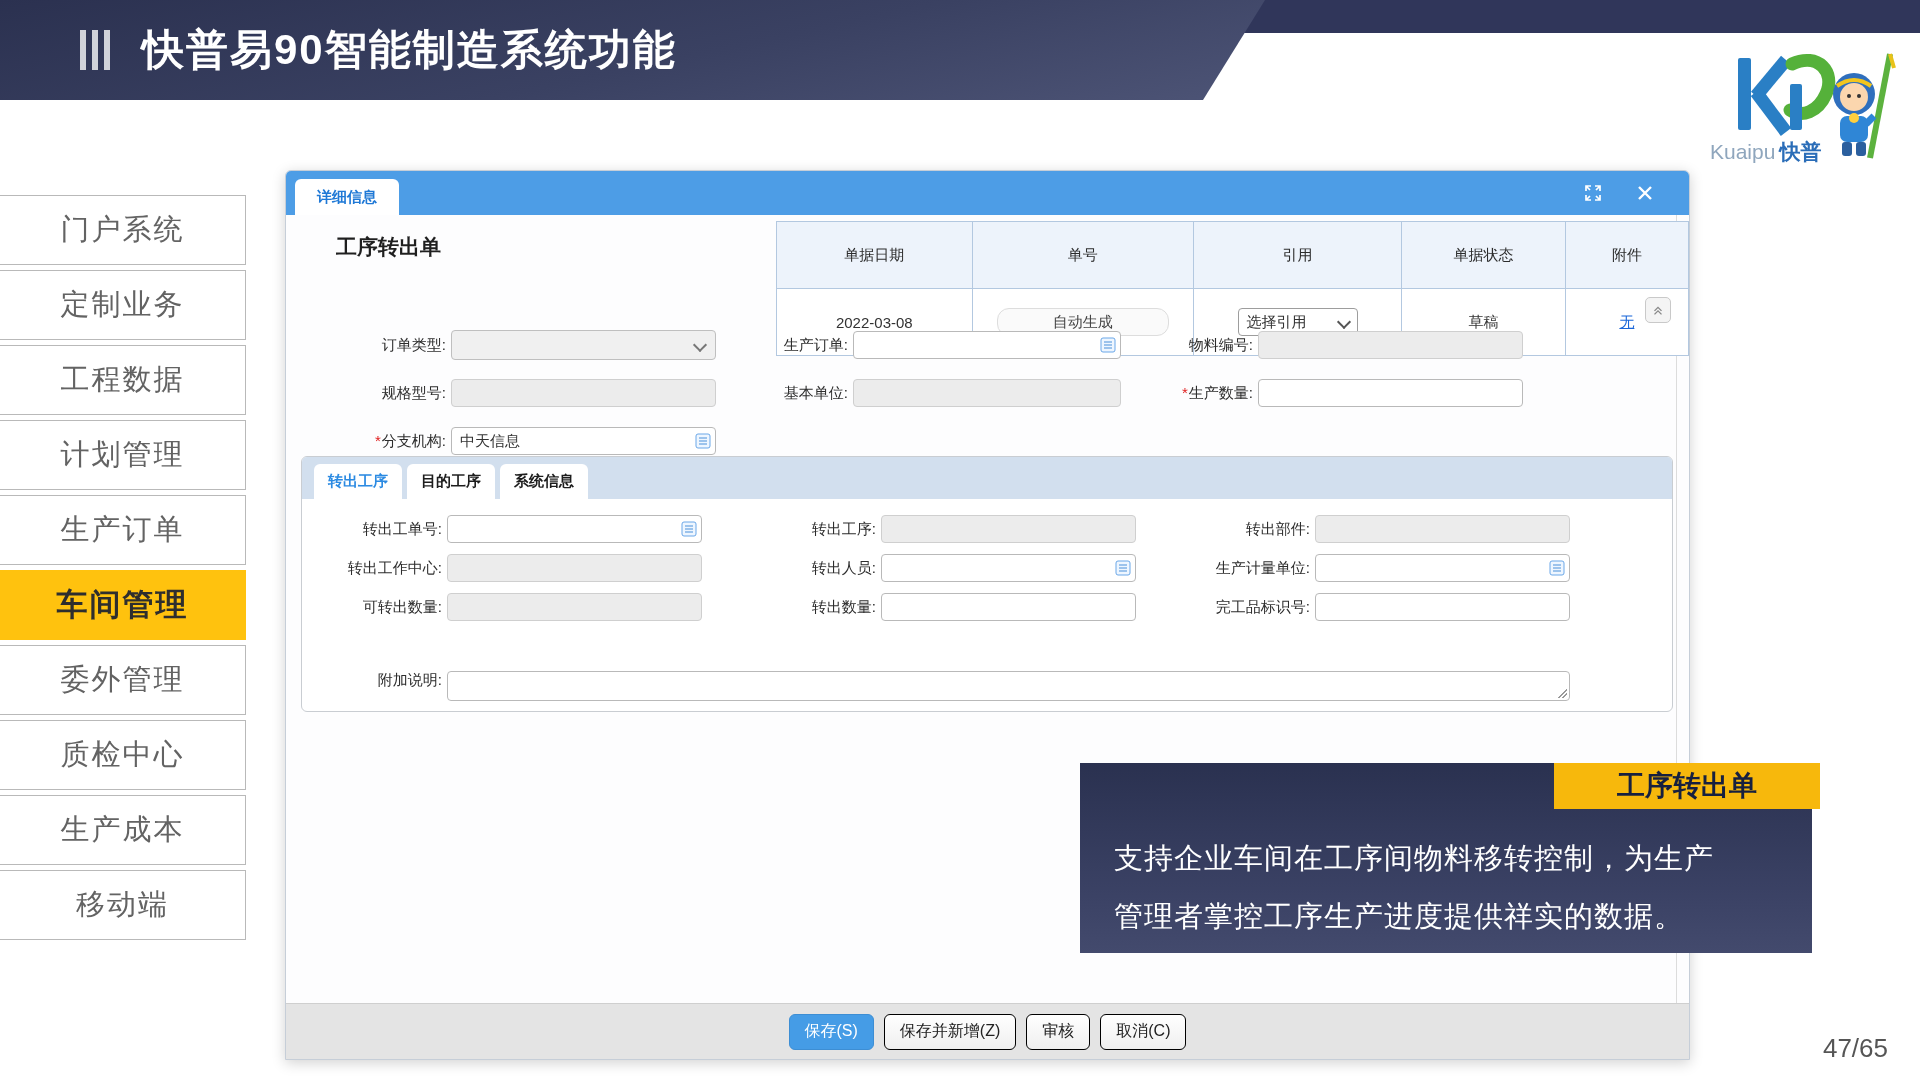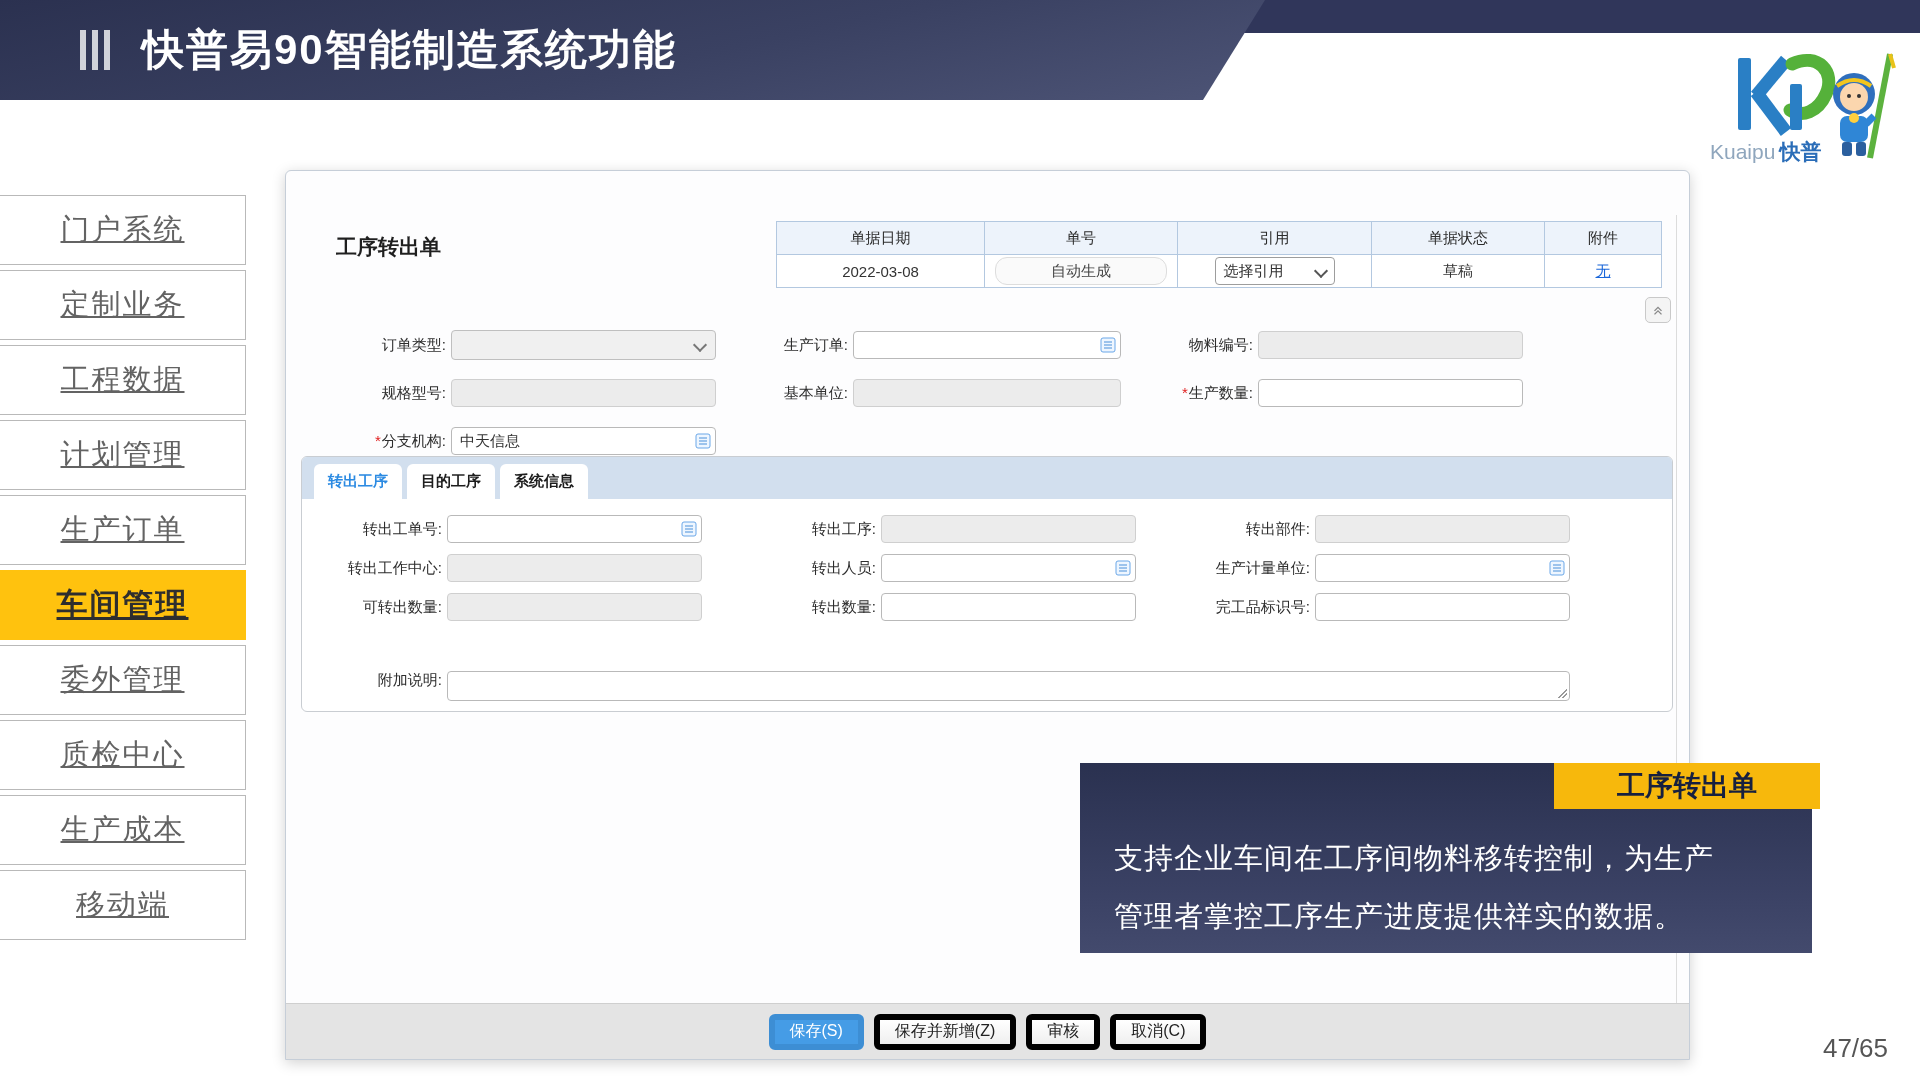--- a/index.html
+++ b/index.html
@@ -17,39 +17,39 @@
 
   
   .logo{position:absolute;top:52px;right:16px;width:200px;height:124px;}
   .logo-text{position:absolute;left:6px;top:86px;display:flex;align-items:baseline;gap:4px;}
   .logo-en{font-size:21px;color:#8fa6bd;}
   .logo-cn{font-size:21px;font-weight:bold;color:#2a6db8;}
 
   
   .sidebar{position:absolute;left:0;top:195px;width:246px;}
   .side-item{height:68px;margin-bottom:5px;background:#fff;border:1px solid #b9b9b9;border-left:none;
-    display:flex;align-items:center;justify-content:center;font-size:29px;color:#636363;letter-spacing:2px;text-decoration:underline;}
+    display:flex;align-items:center;justify-content:center;font-size:29px;color:#636363;letter-spacing:2px;}
   .side-item.active{background:#ffc20e;border-color:#ffc20e;color:#2e2e2e;font-weight:bold;font-size:31px;}
 
   
   .dialog{position:absolute;left:285px;top:170px;width:1405px;height:890px;background:#fdfdfe;
     border:1px solid #c6ced8;border-radius:6px 6px 0 0;box-shadow:0 3px 14px rgba(0,0,0,.18);box-sizing:border-box;}
   .dlg-titlebar{position:absolute;left:0;top:0;right:0;height:44px;background:#4d9de6;border-radius:5px 5px 0 0;}
   .dlg-tab{position:absolute;left:9px;top:8px;height:36px;padding:0 22px;background:#fff;border-radius:6px 6px 0 0;
     display:flex;align-items:center;font-size:15px;font-weight:bold;color:#2079d6;}
   .dlg-ctl{position:absolute;top:12px;width:20px;height:20px;cursor:pointer;}
   .dlg-expand{right:86px;}
   .dlg-close{right:34px;}
   .scroll-divider{position:absolute;top:44px;bottom:55px;right:12px;width:1px;background:#dcdcdc;}
 
   .form-title{position:absolute;left:50px;top:62px;font-size:21px;font-weight:bold;color:#1f1f1f;}
 
   
   .hdr-table{position:absolute;left:490px;top:50px;border-collapse:collapse;font-size:15px;}
-  .hdr-table td{border:1px solid #b3c8e0;text-align:center;height:32px;padding:0;}
+  .hdr-table td{border:1px solid #b3c8e0;text-align:center;height:32px;padding:17px;}
   .hdr-table .hrow td{background:#edf3fb;color:#2c2c2c;}
   .hdr-table .vrow td{background:#fff;}
   .c0{width:207px}.c1{width:192px}.c2{width:193px}.c3{width:172px}.c4{width:116px}
   .docno-box{display:inline-flex;align-items:center;justify-content:center;width:170px;height:26px;
     background:#fafafa;border:1px solid #ddd;border-radius:12px;color:#444;}
   .ref-select{display:inline-flex;align-items:center;width:120px;height:28px;background:#fff;border:1px solid #9d9d9d;
     border-radius:4px;padding:0 8px;box-sizing:border-box;cursor:pointer;position:relative;}
   .ref-select .chev{position:absolute;right:8px;top:8px;}
   .chev{width:8px;height:8px;border-right:2px solid #555;border-bottom:2px solid #555;transform:rotate(45deg);display:inline-block;}
   .att-link{color:#1a66d9;text-decoration:underline;cursor:pointer;}
@@ -85,21 +85,21 @@
     border-radius:6px;background:#fff;box-sizing:border-box;overflow:hidden;}
   .tab-strip{height:42px;background:#d2dfee;display:flex;align-items:flex-end;padding-left:12px;gap:5px;}
   .tab-item{height:35px;padding:0 14px;background:#fff;border-radius:6px 6px 0 0;display:flex;align-items:center;
     font-size:15px;font-weight:bold;color:#1d1d1d;cursor:pointer;}
   .tab-item.active{color:#2b8ae2;}
 
   
   .dlg-footer{position:absolute;left:0;right:0;bottom:0;height:55px;background:#e4e4e4;border-top:1px solid #cfcfcf;
     display:flex;align-items:center;justify-content:center;gap:10px;}
   .btn{height:36px;padding:0 15px;border-radius:6px;font-size:16px;font-family:"Liberation Sans",sans-serif;
-    background:linear-gradient(#ffffff,#efefef);border:6px solid #000000;color:#222;cursor:pointer;}
+    background:linear-gradient(#ffffff,#efefef);border:1px solid #000000;color:#222;cursor:pointer;}
   .btn.primary{background:#459ce6;border-color:#3d8ed4;color:#fff;}
 
   
   .callout{position:absolute;left:1080px;top:763px;width:732px;height:190px;z-index:5;
     background:linear-gradient(180deg,#2a3150 0%,#3b4265 70%,#434a6d 100%);}
   .callout-title{position:absolute;top:0;right:-8px;width:266px;height:46px;background:#f7b80c;
     display:flex;align-items:center;justify-content:center;font-size:28px;font-weight:bold;color:#17203f;}
   .callout-body{padding:66px 16px 0 34px;color:#fff;font-size:29px;line-height:58px;letter-spacing:1px;}
 
   .page-number{position:absolute;right:32px;bottom:16px;font-size:26px;color:#555;}
@@ -153,20 +153,29 @@
     <div class="side-item">计划管理</div>
     <div class="side-item">生产订单</div>
     <div class="side-item active">车间管理</div>
     <div class="side-item">委外管理</div>
     <div class="side-item">质检中心</div>
     <div class="side-item">生产成本</div>
     <div class="side-item">移动端</div>
   </div>
 
   <div class="dialog">
+    <div class="dlg-titlebar">
+      <div class="dlg-tab">详细信息</div>
+      <svg class="dlg-ctl dlg-expand" viewBox="0 0 20 20">
+        <path d="M3 8V3h5 M12 3h5v5 M17 12v5h-5 M8 17H3v-5 M3 3l4 4 M17 3l-4 4 M17 17l-4-4 M3 17l4-4" stroke="#fff" stroke-width="1.7" fill="none"></path>
+      </svg>
+      <svg class="dlg-ctl dlg-close" viewBox="0 0 20 20">
+        <path d="M4 4l12 12 M16 4L4 16" stroke="#fff" stroke-width="2.4" fill="none"></path>
+      </svg>
+    </div>
     <div class="scroll-divider"></div>
 
     <div class="form-title">工序转出单</div>
 
     <table class="hdr-table">
       <tbody>
           <tr class="hrow">
         <td class="c0">单据日期</td>
         <td class="c1">单号</td>
         <td class="c2">引用</td>

